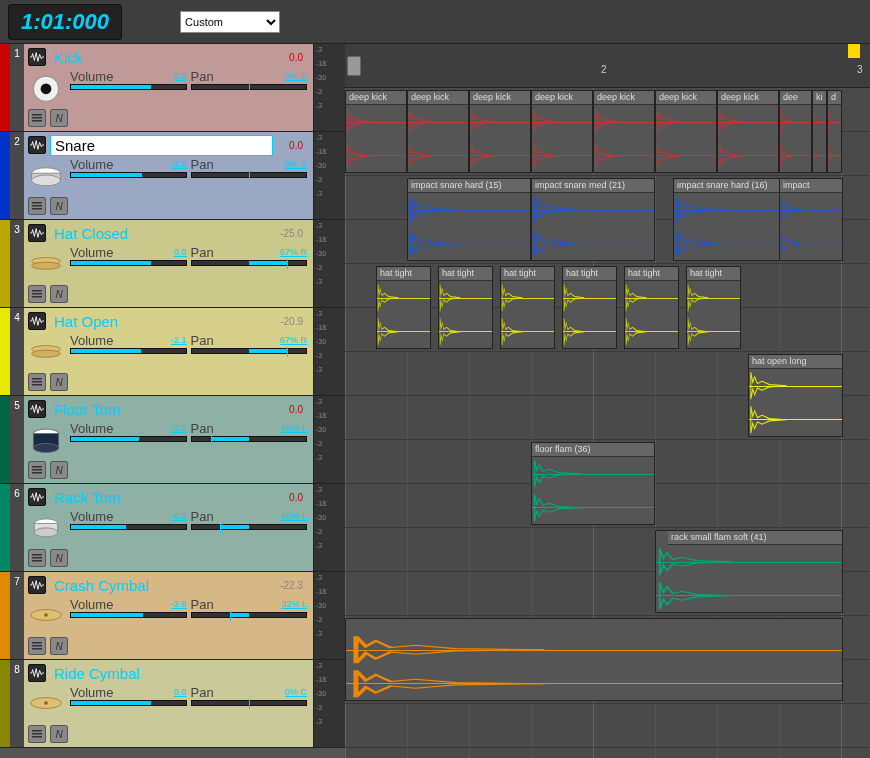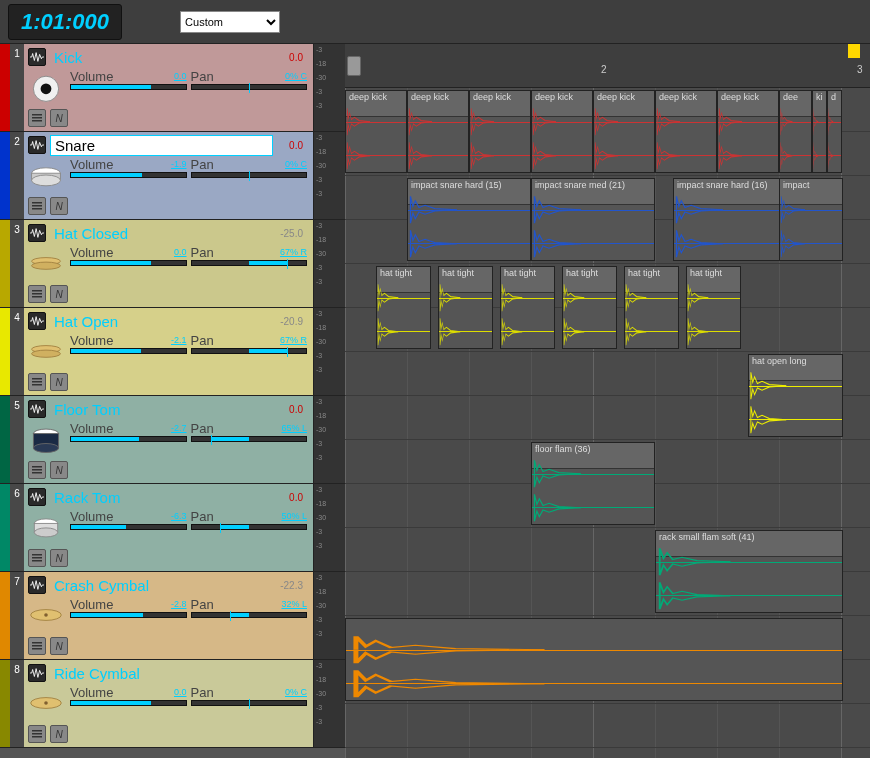--- a/index.html
+++ b/index.html
@@ -49,21 +49,21 @@
 .meter-col { width: 32px; background: linear-gradient(#333,#333); border-left: 1px solid #222; display: flex; flex-direction: column; padding: 2px; }
 .meter-label { font-size: 7px; color: #888; height: 14px; }
 
 .tl-tracks { position: relative; }
 .tl-row { height: 88px; border-bottom: 1px solid #333; position: relative; background: #4a4a4a; }
 .tl-row-half { height: 44px; border-bottom: 1px solid #3a3a3a; position: relative; }
 .grid-line { position: absolute; top: 0; bottom: 0; width: 1px; background: #555; }
 .grid-line.bar { background: #666; }
 
 .clip { position: absolute; top: 2px; bottom: 2px; background: #555; border: 1px solid #222; overflow: hidden; }
-.clip-header { height: 26px; background: #666; font-size: 9px; color: #ddd; padding: 1px 3px; white-space: nowrap; overflow: hidden; border-bottom: 1px solid #333; }
+.clip-header { height: 14px; background: #666; font-size: 9px; color: #ddd; padding: 1px 3px; white-space: nowrap; overflow: hidden; border-bottom: 1px solid #333; }
 .clip-wave { position: absolute; top: 14px; left: 0; right: 0; bottom: 0; }
 .wave-half { height: 50%; position: relative; overflow: hidden; }
 .wave-line { position: absolute; top: 50%; left: 0; right: 0; height: 1px; }
 
 
 .tint-kick { background: #c09999; }
 .tint-snare { background: #9aa8c4; }
 .tint-hatc { background: #cbc88c; }
 .tint-hato { background: #d6d08a; }
 .tint-ftom { background: #8fb0a4; }
@@ -1082,21 +1082,21 @@
           <div class="grid-line" style="left: 62px;"></div>
           <div class="grid-line" style="left: 124px;"></div>
           <div class="grid-line" style="left: 186px;"></div>
           <div class="grid-line bar" style="left: 248px;"></div>
           <div class="grid-line" style="left: 310px;"></div>
           <div class="grid-line" style="left: 372px;"></div>
           <div class="grid-line" style="left: 434px;"></div>
           <div class="grid-line bar" style="left: 496px;"></div>
           <div class="tl-row-half"></div>
           <div class="tl-row-half"></div>
-          <div class="clip" style="left: 310px; width: 188px;">
+          <div class="clip" style="left: 310px; width: 188px; padding-left: 12px;">
             <div class="clip-header">rack small flam soft (41)</div>
       <div class="clip-wave">
         <div class="wave-half">
                 <div class="wave-line" style="background:#00aa77"></div>
                 <svg width="100%" height="100%" preserveAspectRatio="none" viewBox="0 0 100 30" style="position:absolute;top:0;left:0">
                   <path d="M2,15 L2,3 L4,12 L6,7 L9,13 L14,11 L22,14 L40,15" fill="none" stroke="#00aa77" stroke-width="1"></path>
                   <path d="M2,15 L2,27 L4,18 L6,23 L9,17 L14,19 L22,16 L40,15" fill="none" stroke="#00aa77" stroke-width="1"></path>
                 </svg>
               </div>
         <div class="wave-half">

